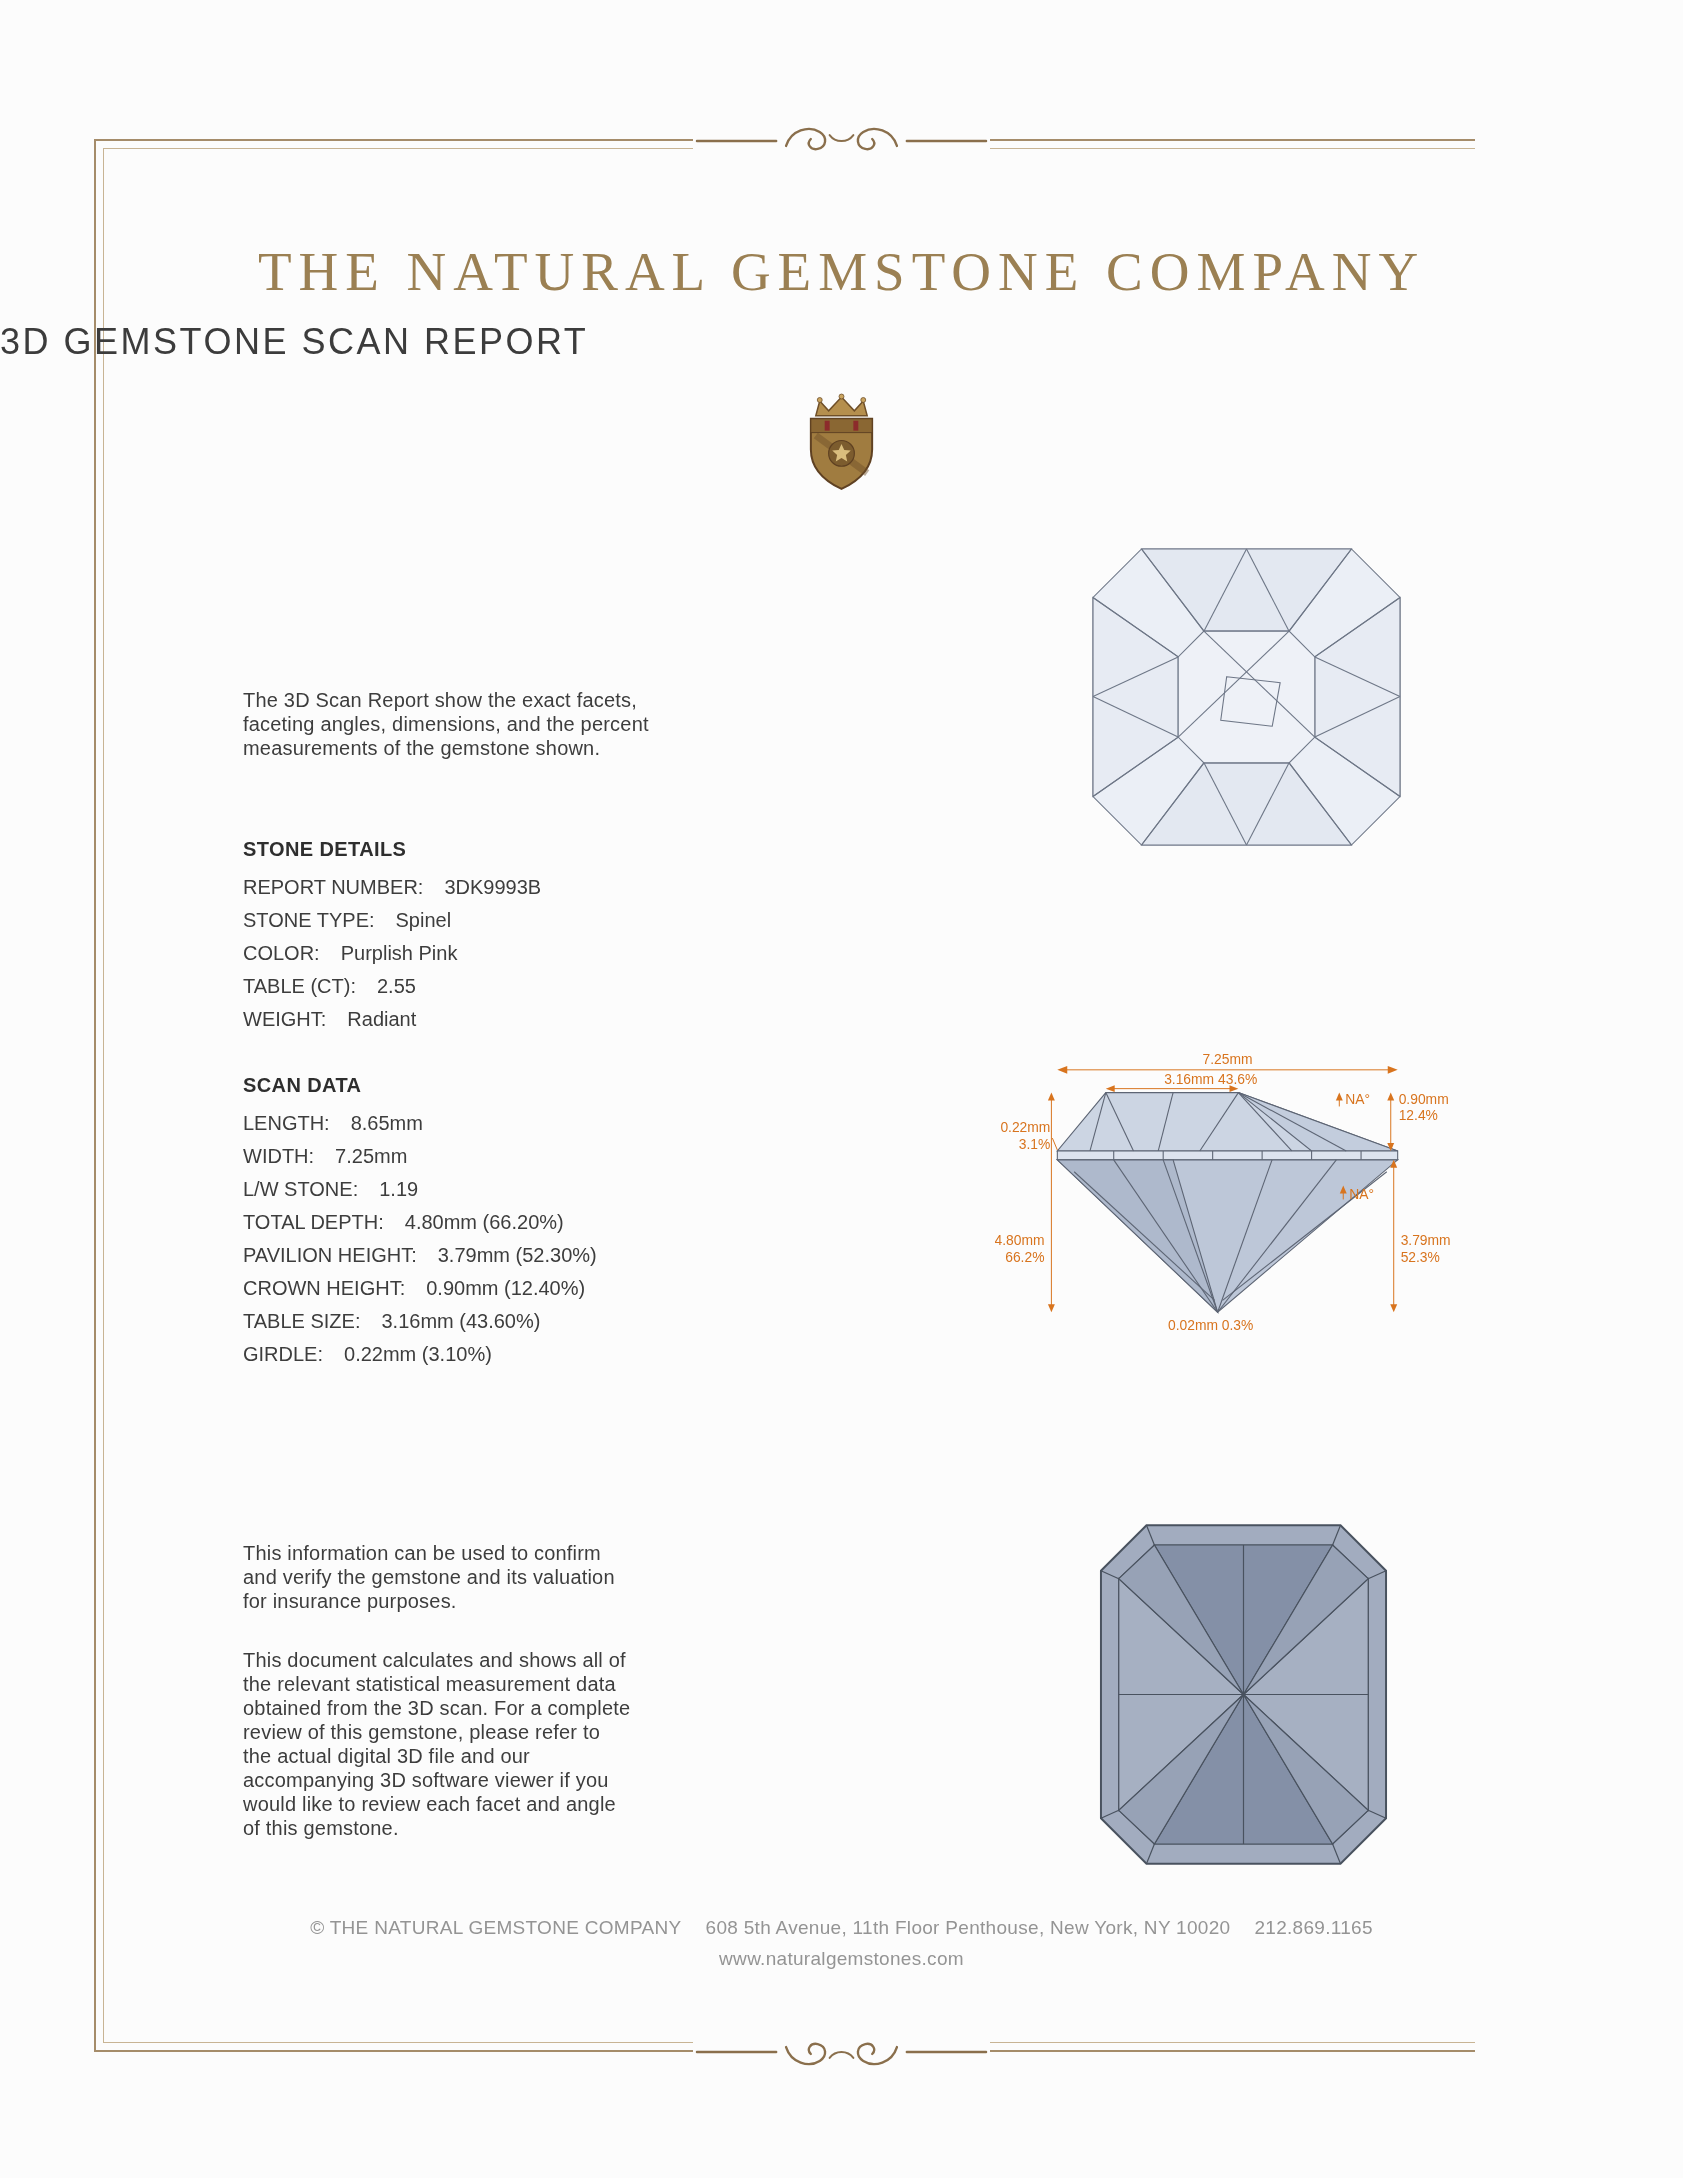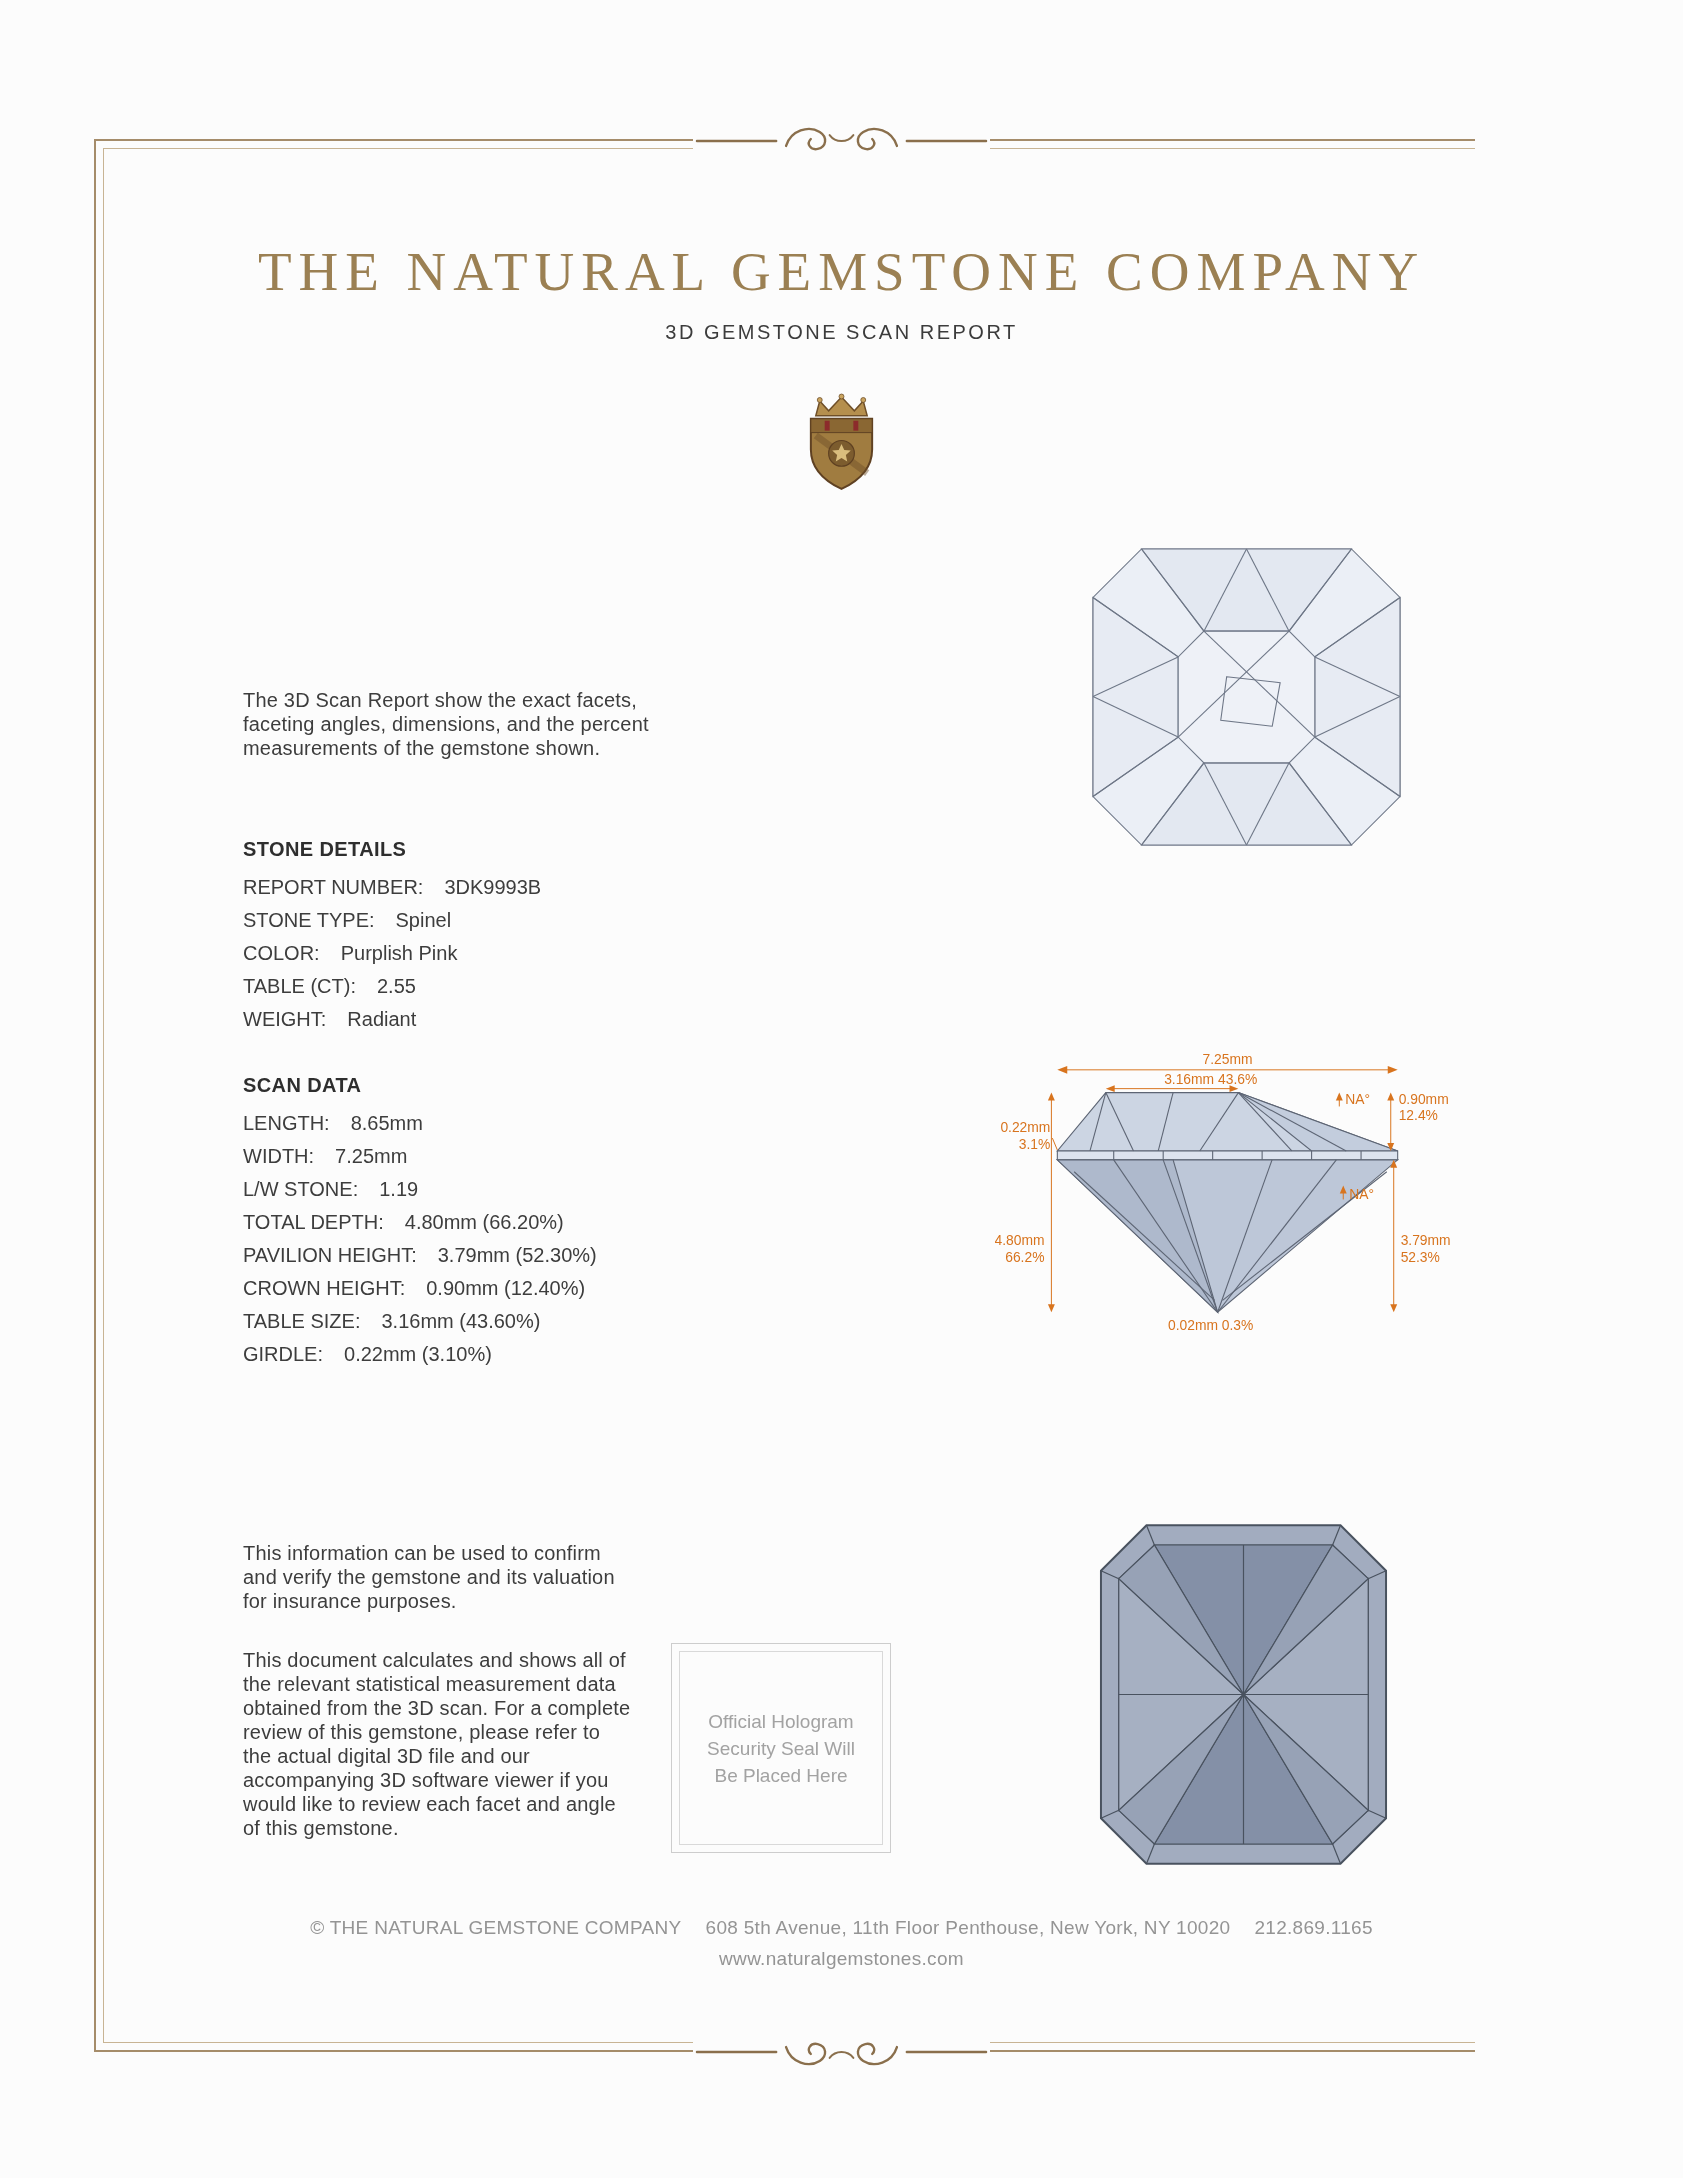--- a/index.html
+++ b/index.html
@@ -7,22 +7,22 @@
         font-family:"Liberation Sans", sans-serif;color:#3d3d3d;}
   
   .frame-outer{position:absolute;left:94px;top:139px;width:1493px;height:1913px;border:2px solid #a58c6a;box-sizing:border-box;}
   .frame-inner{position:absolute;left:103px;top:148px;width:1475px;height:1895px;border:1px solid #c8b494;box-sizing:border-box;}
   .ornament{position:absolute;left:693px;width:297px;height:48px;background:#fcfcfc;display:flex;align-items:center;justify-content:center;z-index:3;}
   .ornament.top{top:117px;}
   .ornament.bottom{top:2028px;}
   
   .company{position:absolute;left:0;top:240px;width:1683px;text-align:center;margin:0;
            font-family:"Liberation Serif", serif;font-weight:400;font-size:55px;letter-spacing:7px;color:#9b8053;}
-  .report-title{position:absolute;left:0;top:321px;width:1683px;text-align:center;margin:0;
-           font-size:20px;font-weight:400;letter-spacing:2.5px;color:#3c3c3c;}
+  .report-title{position:absolute;left:0;top:321px;width:1683px;text-align:left;margin:0;
+           font-size:36px;font-weight:400;letter-spacing:2.5px;color:#3c3c3c;}
   .crest{position:absolute;left:798px;top:392px;}
   
   p{margin:0;}
   .body-text{font-size:20px;line-height:24px;letter-spacing:0.2px;color:#3d3d3d;}
   .intro-p1{position:absolute;left:243px;top:537px;width:475px;}
   .intro-p2{position:absolute;left:243px;top:688px;width:465px;}
   .section{position:absolute;left:243px;}
   .stone-details{top:838px;}
   .scan-data{top:1074px;}
   .sec-heading{font-size:20px;font-weight:bold;color:#2e2e2e;letter-spacing:0.4px;margin-bottom:10px;}
@@ -238,27 +238,20 @@
           <line x1="148" y1="24" x2="148" y2="326"></line>
           <line x1="22" y1="175" x2="274" y2="175"></line>
         </g>
       </g>
     </svg>
   </div>
 
   <p class="body-text usage-p1">This information can be used to confirm and verify the gemstone and its valuation for insurance purposes.</p>
   <p class="body-text usage-p2">This document calculates and shows all of the relevant statistical measurement data obtained from the 3D scan. For a complete review of this gemstone, please refer to the actual digital 3D file and our accompanying 3D software viewer if you would like to review each facet and angle of this gemstone.</p>
 
-  <div class="holo-outer">
-    <div class="holo-inner">
-      <div class="holo-text">Official Hologram
-Security Seal Will
-Be Placed Here</div>
-    </div>
-  </div>
 
   <div class="footer-line footer-1">
     <span>© THE NATURAL GEMSTONE COMPANY</span><span>608 5th Avenue, 11th Floor Penthouse, New York, NY 10020</span><span>212.869.1165</span>
   </div>
   <div class="footer-line footer-2">
     <span>www.naturalgemstones.com</span>
   </div>
 
   <div class="ornament bottom">
     <svg width="297" height="44" viewBox="0 0 300 44">

